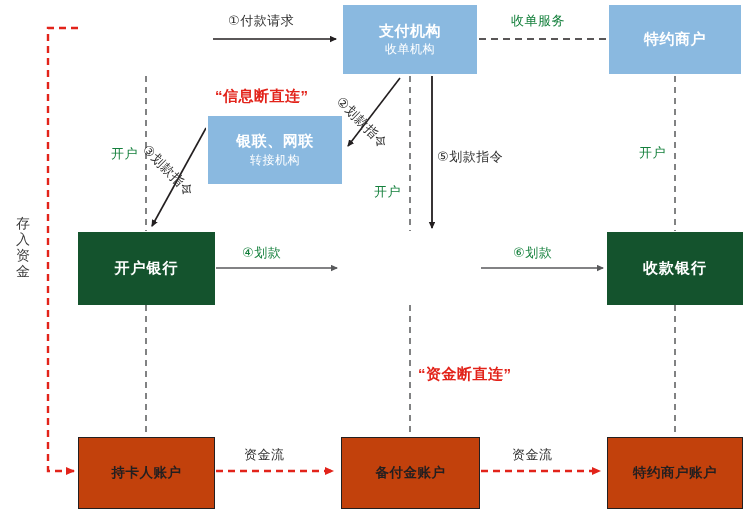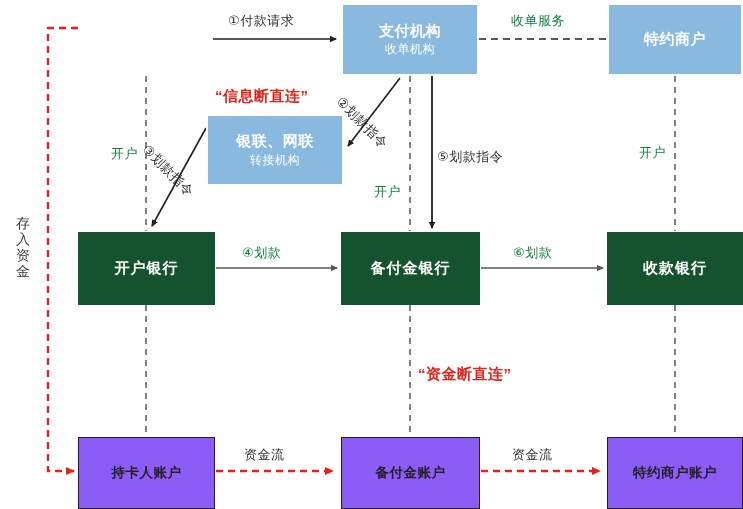--- a/index.html
+++ b/index.html
@@ -34,21 +34,21 @@
     background:#8ab9e0;
     border:2px solid #ffffff;
     color:#ffffff;
   }
   .box-navy{
     background:#14532d;
     border:none;
     color:#ffffff;
   }
   .box-outline{
-    background:#8b5cf6;
+    background:#c2410c;
     border:1.4px solid #231f20;
     color:#231f20;
   }
   .t-main{
     font-size:15px;
     font-weight:bold;
     letter-spacing:0.5px;
     white-space:nowrap;
   }
   .t-sub{
@@ -196,23 +196,20 @@
 
   <div class="box box-blue" style="left:206px;top:114px;width:138px;height:72px;">
     <span class="t-main">银联、网联</span>
     <span class="t-sub">转接机构</span>
   </div>
 
   <div class="box box-navy" style="left:78px;top:232px;width:137px;height:73px;">
     <span class="t-navy">开户银行</span>
   </div>
 
-  <div class="box box-navy" style="left:341px;top:232px;width:139px;height:73px;">
-    <span class="t-navy">备付金银行</span>
-  </div>
 
   <div class="box box-navy" style="left:607px;top:232px;width:136px;height:73px;">
     <span class="t-navy">收款银行</span>
   </div>
 
   <div class="box box-outline" style="left:78px;top:437px;width:137px;height:72px;">
     <span class="t-outline">持卡人账户</span>
   </div>
 
   <div class="box box-outline" style="left:341px;top:437px;width:139px;height:72px;">

